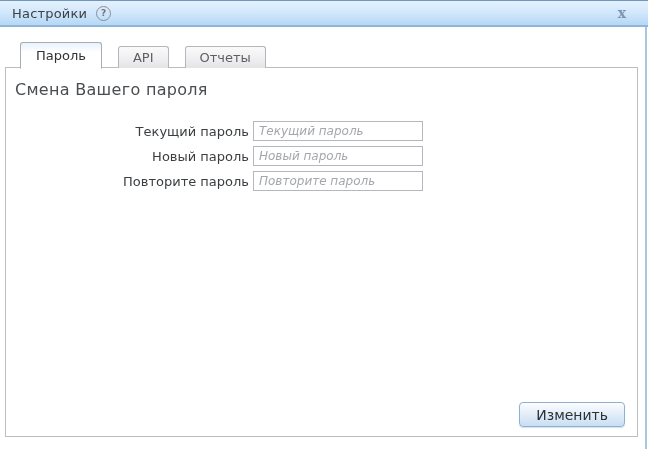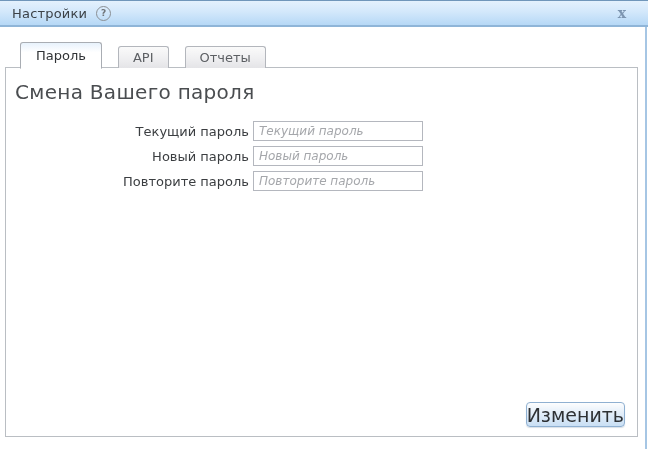--- a/index.html
+++ b/index.html
@@ -79,21 +79,21 @@
   .panel {
     position: absolute; left: 5px; top: 67px;
     width: 633px; height: 370px;
     box-sizing: border-box;
     border: 1px solid #babec3;
     background: #ffffff;
     z-index: 2;
   }
   .panel-heading {
     position: absolute; left: 9px; top: 12px;
-    font-size: 20px; color: #4a4d50;
+    font-size: 16px; color: #4a4d50;
     letter-spacing: 0.3px;
   }
 
   .form { position: absolute; left: 0; top: 53px; width: 100%; }
   .form-row {
     display: flex; align-items: center;
     margin-bottom: 5px; height: 20px;
   }
   .form-label {
     width: 243px; text-align: right;
@@ -112,25 +112,25 @@
     outline: none;
   }
   .form-input::placeholder {
     font-style: italic;
     color: #a5a7ab;
     opacity: 1;
   }
 
   .submit-btn {
     position: absolute; right: 12px; bottom: 9px;
-    height: 25px; padding: 0 0;
+    height: 25px; padding: 0 16px;
     background: linear-gradient(to bottom, #fdfdfe 0%, #e3eef9 45%, #c9dff4 100%);
     border: 1px solid #8fb0d1;
     border-radius: 4px;
-    font-size: 19px; color: #2e3134;
+    font-size: 14px; color: #2e3134;
     font-family: "DejaVu Sans", "Liberation Sans", sans-serif;
     cursor: pointer;
     box-shadow: 0 1px 1px rgba(100,130,160,0.25);
   }
 </style>
 </head>
 <body>
 
 <div class="titlebar">
   <span class="titlebar-title">Настройки</span>

